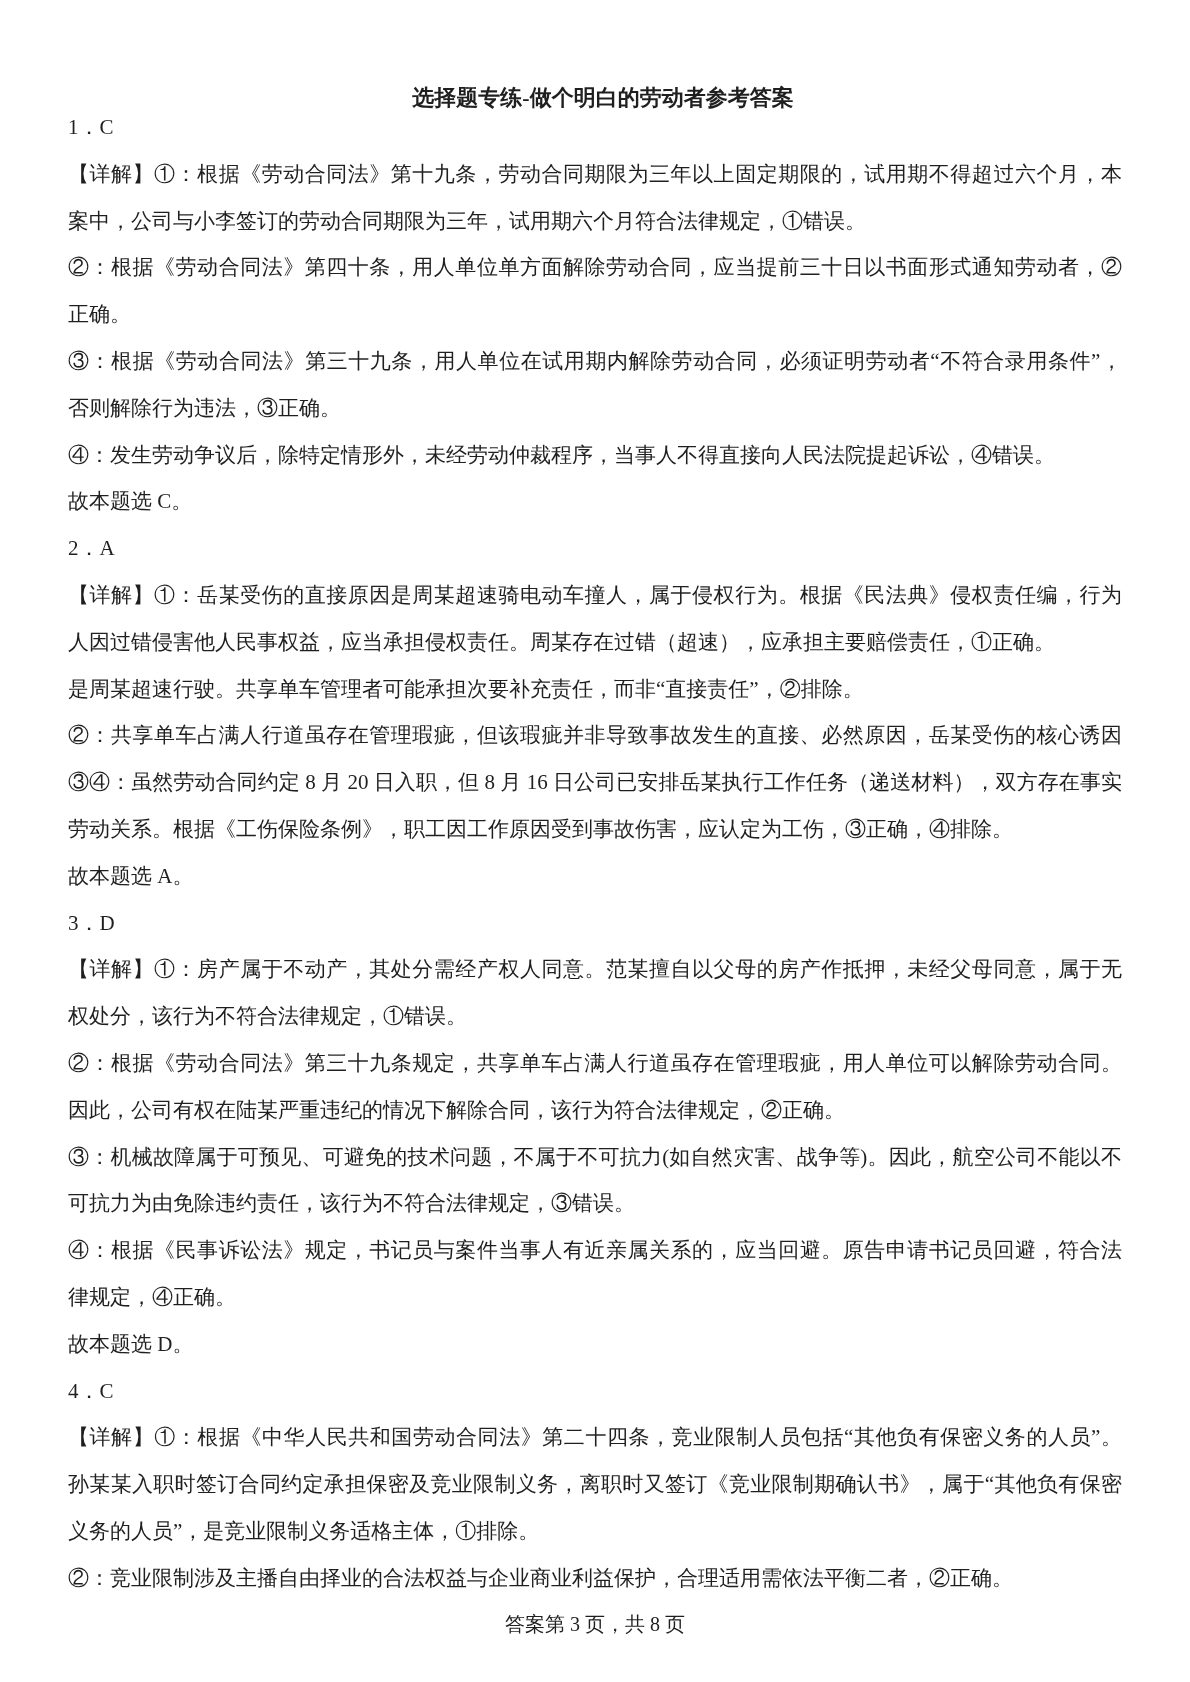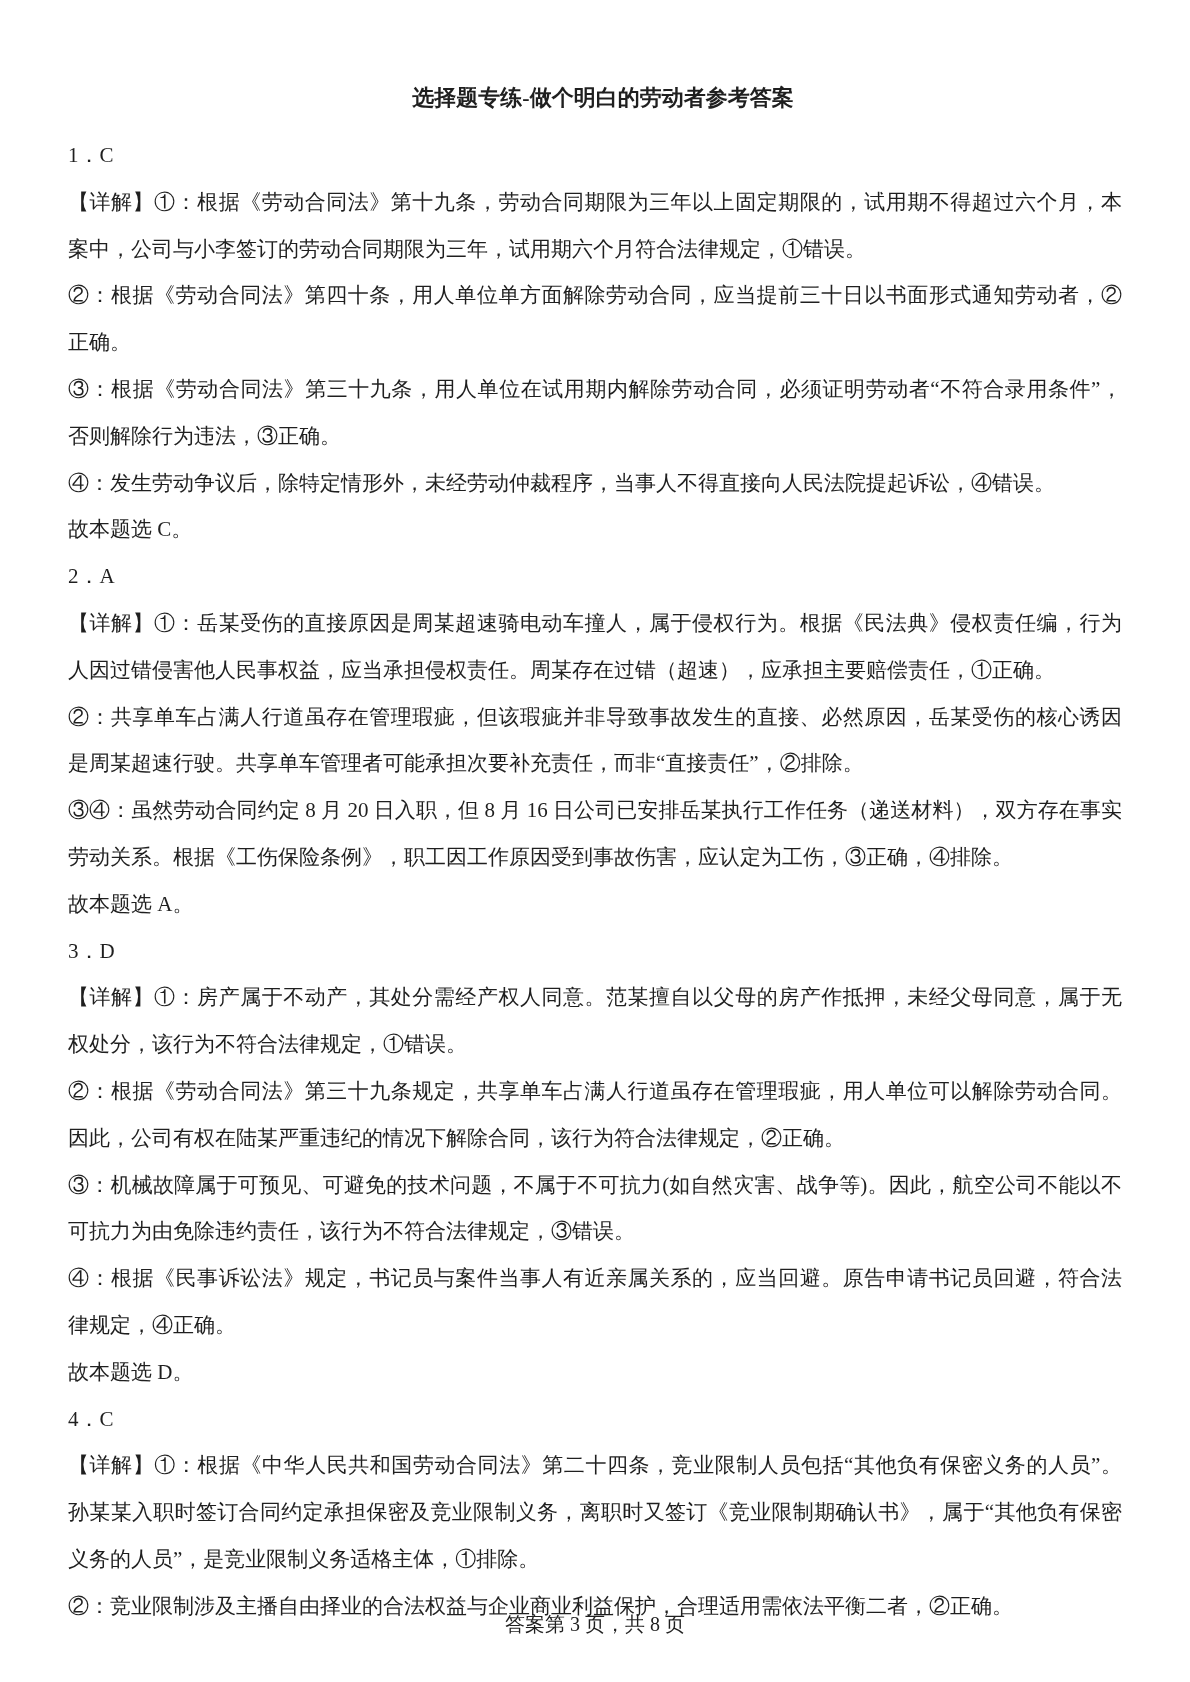--- a/index.html
+++ b/index.html
@@ -22,21 +22,21 @@
     left: 0;
     width: 100%;
     margin: 8px;
     text-align: center;
     font-size: 22px;
     font-weight: bold;
     line-height: 28px;
   }
   .doc-body {
     position: absolute;
-    top: 132px;
+    top: 104px;
     left: 68px;
     width: 1054px;
   }
   .line {
     font-size: 21px;
     line-height: 46.8px;
     text-align: left;
     letter-spacing: 0;
   }
   .line.full {
@@ -68,22 +68,22 @@
         <div class="line">正确。</div>
         <div class="line full">③：根据《劳动合同法》第三十九条，用人单位在试用期内解除劳动合同，必须证明劳动者“不符合录用条件”，</div>
         <div class="line">否则解除行为违法，③正确。</div>
         <div class="line">④：发生劳动争议后，除特定情形外，未经劳动仲裁程序，当事人不得直接向人民法院提起诉讼，④错误。</div>
         <div class="line">故本题选 C。</div>
       </section>
       <section>
         <div class="line">2．A</div>
         <div class="line full">【详解】①：岳某受伤的直接原因是周某超速骑电动车撞人，属于侵权行为。根据《民法典》侵权责任编，行为</div>
         <div class="line">人因过错侵害他人民事权益，应当承担侵权责任。周某存在过错（超速），应承担主要赔偿责任，①正确。</div>
+        <div class="line">是周某超速行驶。共享单车管理者可能承担次要补充责任，而非“直接责任”，②排除。</div>
         <div class="line full">②：共享单车占满人行道虽存在管理瑕疵，但该瑕疵并非导致事故发生的直接、必然原因，岳某受伤的核心诱因</div>
-        <div class="line">是周某超速行驶。共享单车管理者可能承担次要补充责任，而非“直接责任”，②排除。</div>
         <div class="line full">③④：虽然劳动合同约定 8 月 20 日入职，但 8 月 16 日公司已安排岳某执行工作任务（递送材料），双方存在事实</div>
         <div class="line">劳动关系。根据《工伤保险条例》，职工因工作原因受到事故伤害，应认定为工伤，③正确，④排除。</div>
         <div class="line">故本题选 A。</div>
       </section>
       <section>
         <div class="line">3．D</div>
         <div class="line full">【详解】①：房产属于不动产，其处分需经产权人同意。范某擅自以父母的房产作抵押，未经父母同意，属于无</div>
         <div class="line">权处分，该行为不符合法律规定，①错误。</div>
         <div class="line full">②：根据《劳动合同法》第三十九条规定，共享单车占满人行道虽存在管理瑕疵，用人单位可以解除劳动合同。</div>
         <div class="line">因此，公司有权在陆某严重违纪的情况下解除合同，该行为符合法律规定，②正确。</div>

